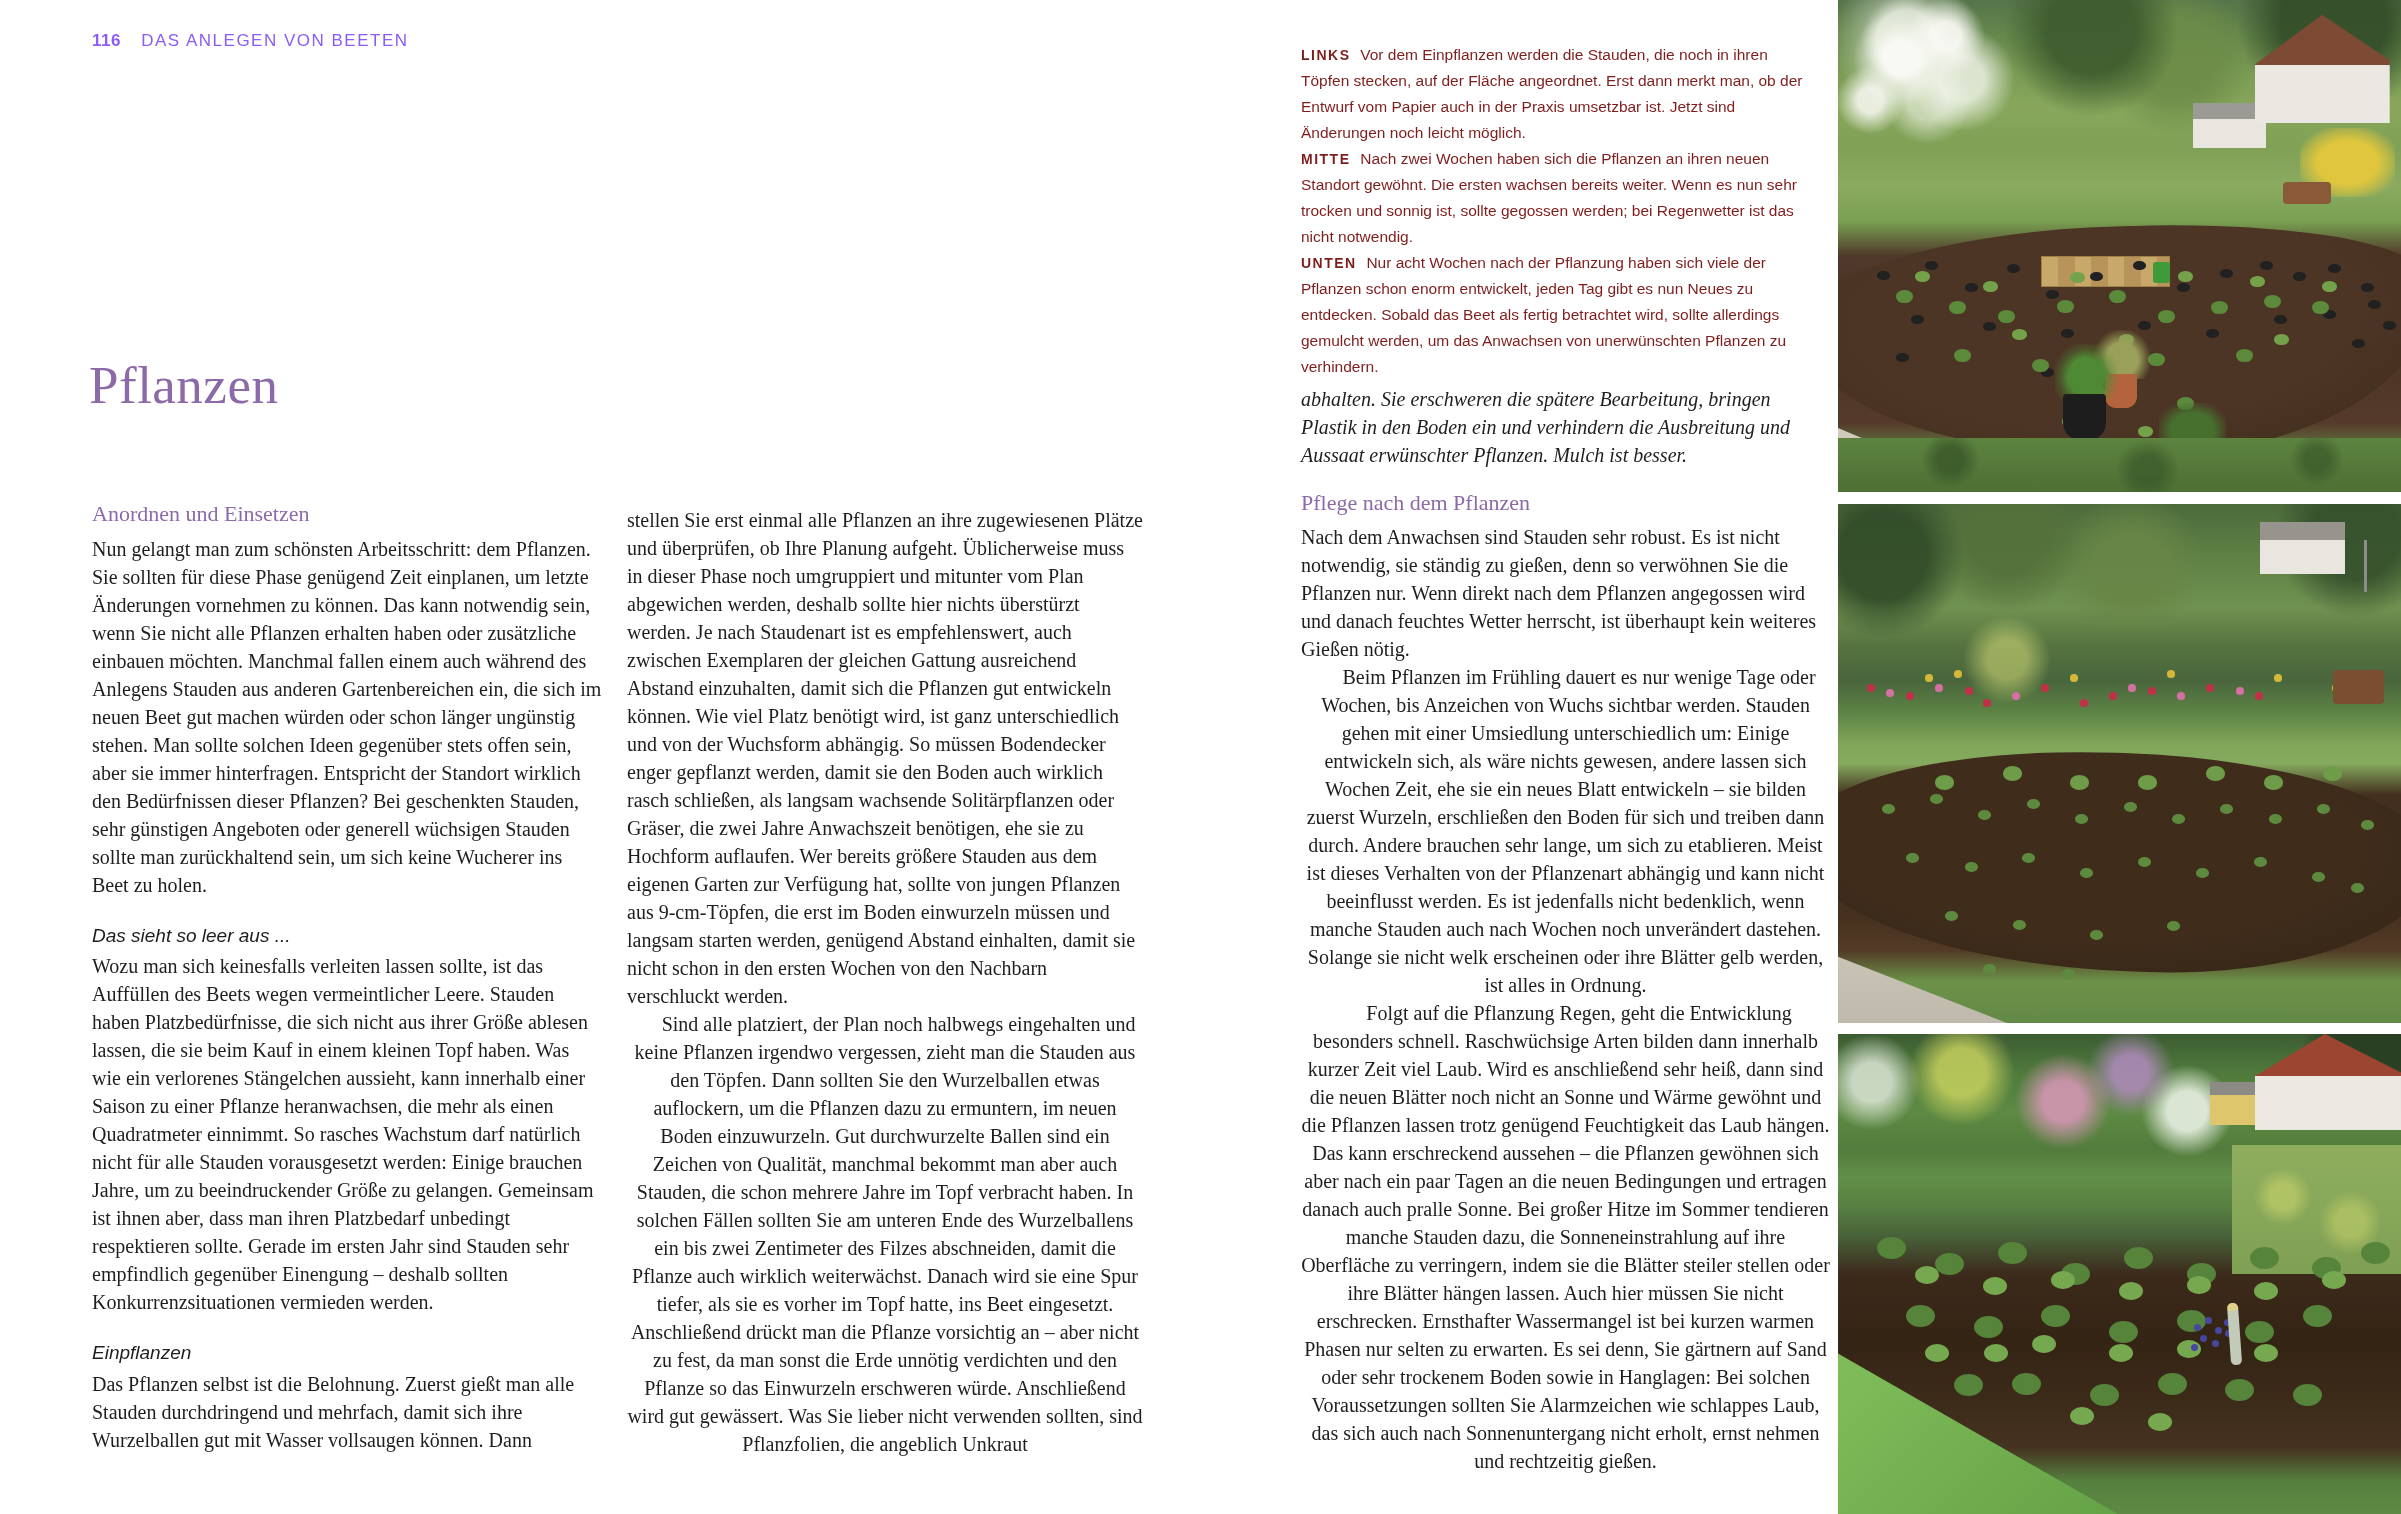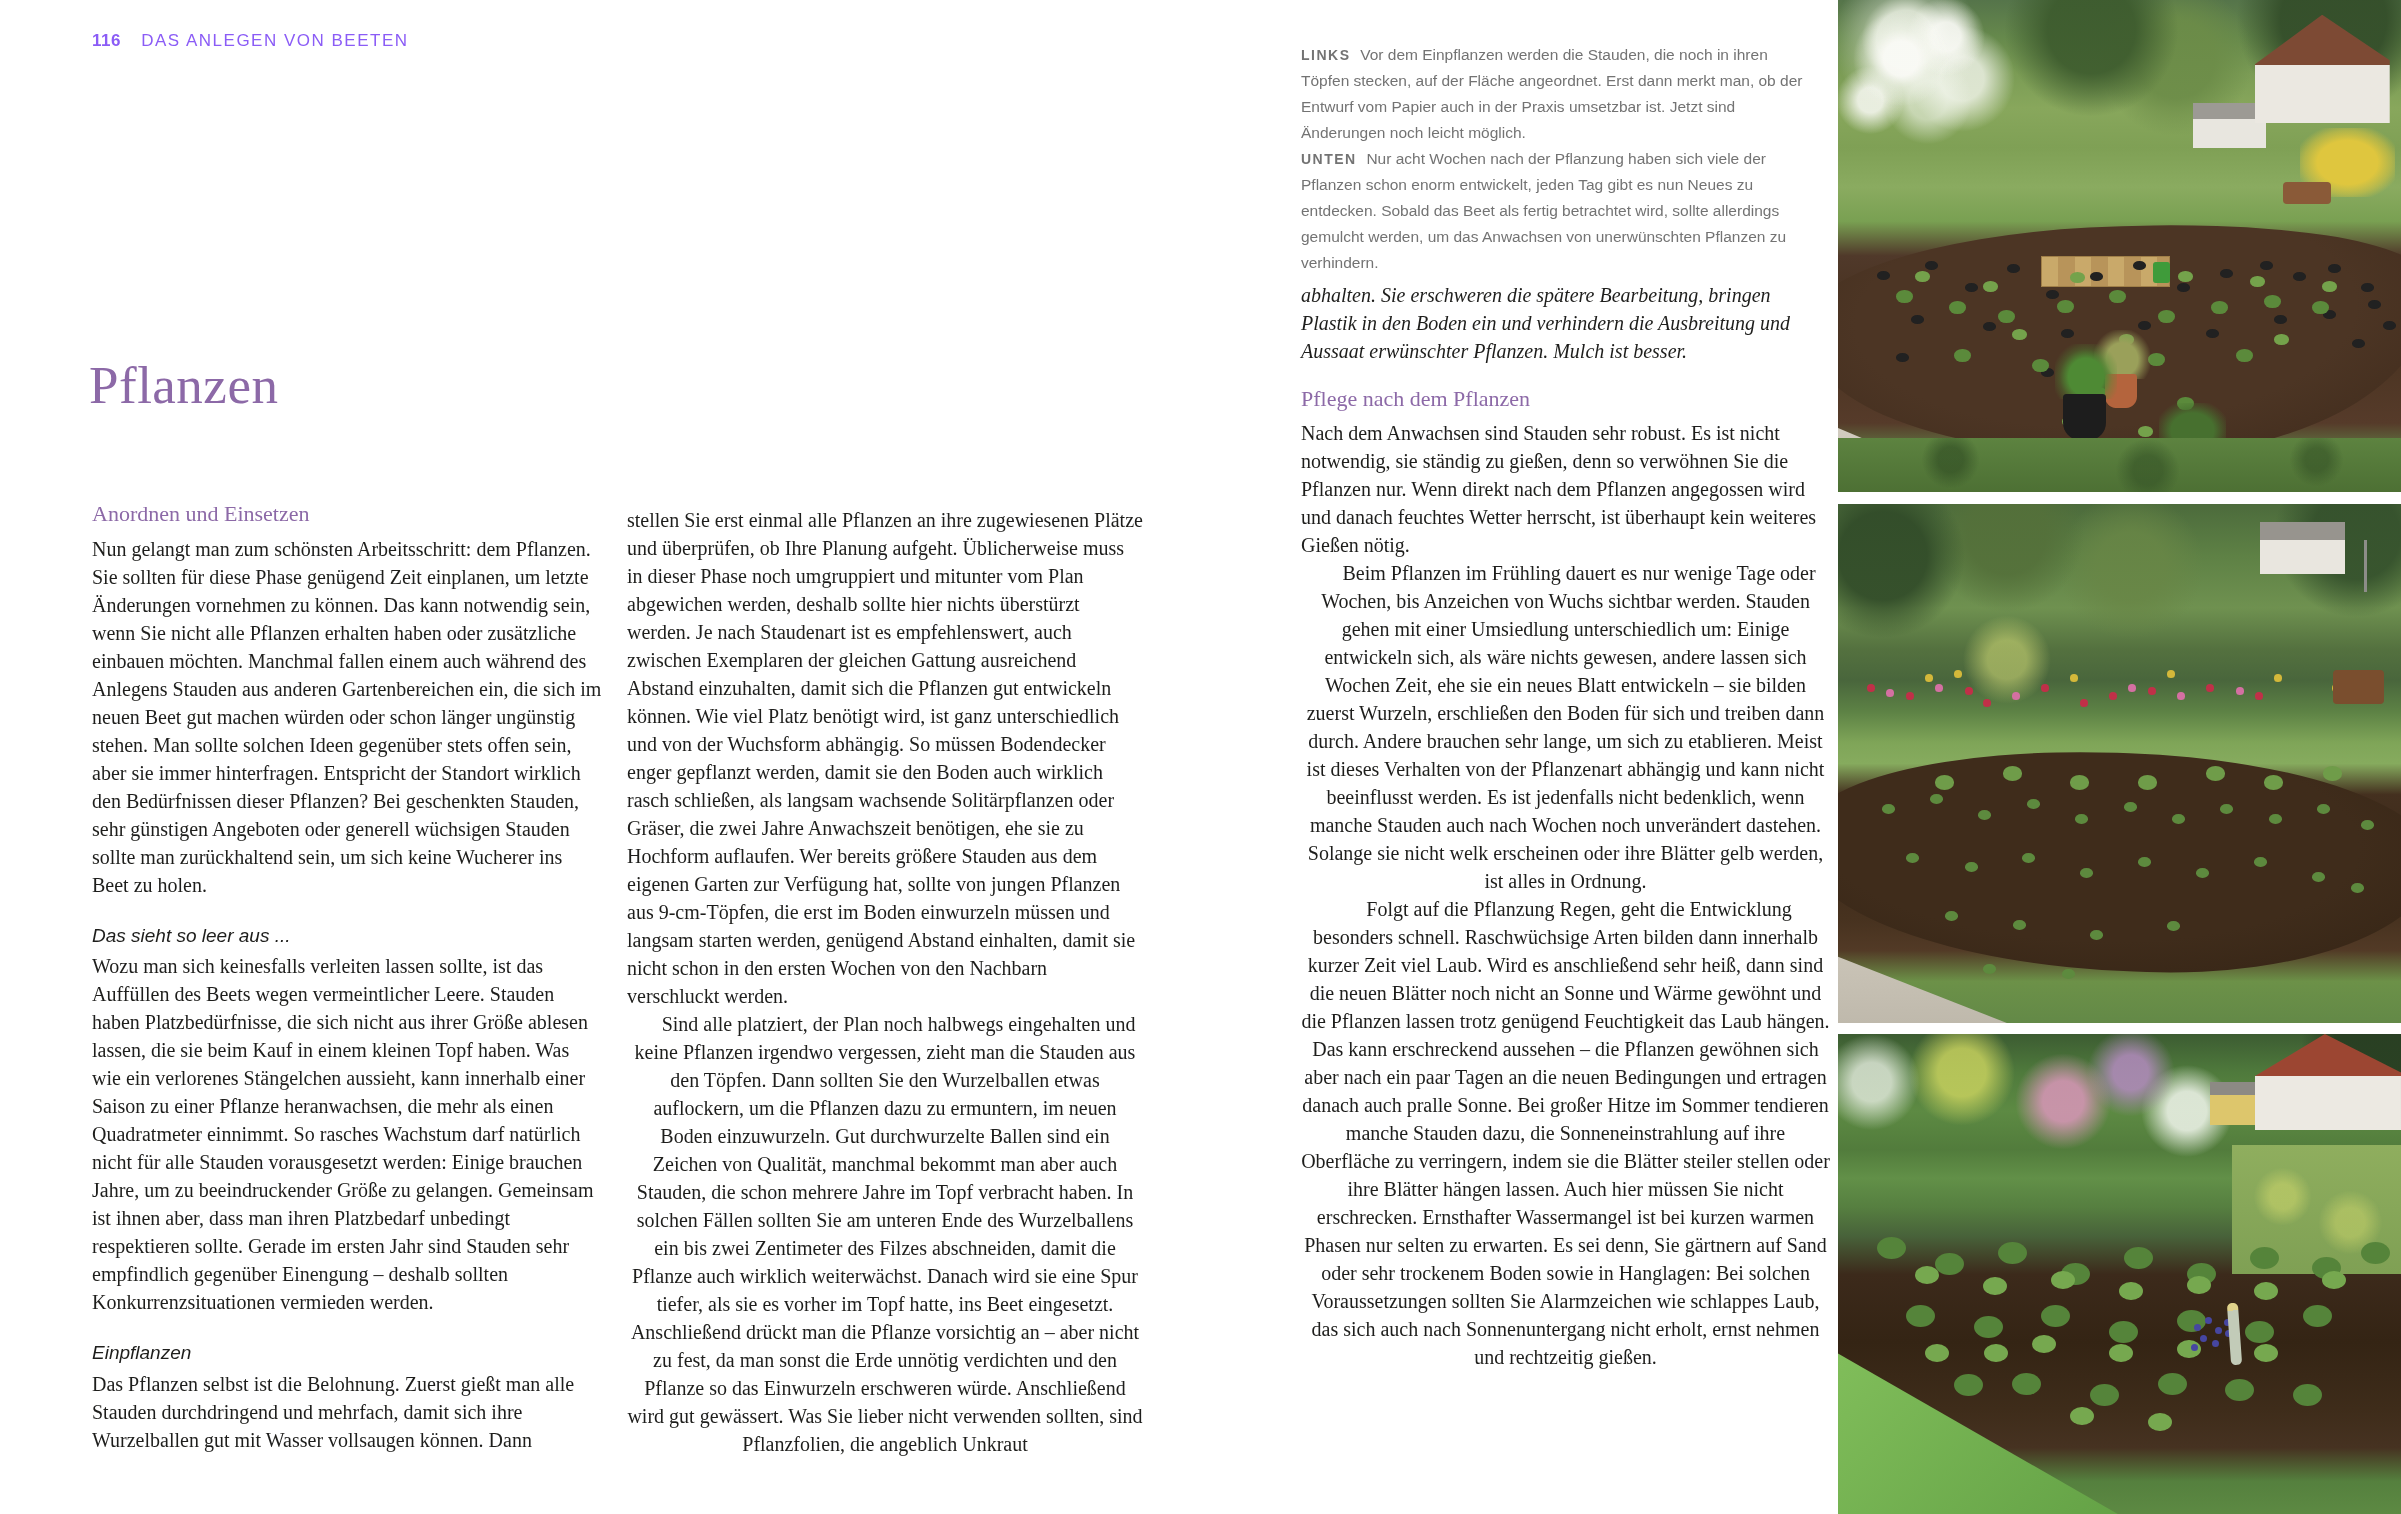--- a/index.html
+++ b/index.html
@@ -49,21 +49,21 @@
   h3.run-in {
     font-family:"Liberation Sans", sans-serif;
     font-style:italic; font-weight:400;
     font-size:19px; line-height:24px; color:#1e1e1c;
     margin:25px 0 4.8px 0;
   }
 
   
   .caption {
     font-family:"Liberation Sans", sans-serif;
-    font-size:15.5px; line-height:26px; color:#737373;
+    font-size:15.5px; line-height:26px; color:#7f1d1d;
     margin:0 0 25px 0; width:513px;
   }
   .cap-label {
     font-weight:700; font-size:14px; letter-spacing:1.5px;
     margin-right:9.7px;
   }
   .col-r .resume { margin-top:4.8px;font-style:italic; }
   .col-r h2.purple-head { margin:20.3px 0 6.8px 0; }
 
   
@@ -324,20 +324,23 @@
   </div>
 
   <div class="col col-2" data-interactable="false">
     <p data-interactable="false">stellen Sie erst einmal alle Pflanzen an ihre zugewiesenen Plätze und überprüfen, ob Ihre Planung aufgeht. Üblicherweise muss in dieser Phase noch umgruppiert und mitunter vom Plan abgewichen werden, deshalb sollte hier nichts überstürzt werden. Je nach Staudenart ist es empfehlenswert, auch zwischen Exemplaren der gleichen Gattung ausreichend Abstand einzuhalten, damit sich die Pflanzen gut entwickeln können. Wie viel Platz benötigt wird, ist ganz unterschiedlich und von der Wuchsform abhängig. So müssen Bodendecker enger gepflanzt werden, damit sie den Boden auch wirklich rasch schließen, als langsam wachsende Solitärpflanzen oder Gräser, die zwei Jahre Anwachszeit benötigen, ehe sie zu Hochform auflaufen. Wer bereits größere Stauden aus dem eigenen Garten zur Verfügung hat, sollte von jungen Pflanzen aus 9-cm-Töpfen, die erst im Boden einwurzeln müssen und langsam starten werden, genügend Abstand einhalten, damit sie nicht schon in den ersten Wochen von den Nachbarn verschluckt werden.</p>
     <p class="indent" data-interactable="false">Sind alle platziert, der Plan noch halbwegs eingehalten und keine Pflanzen irgendwo vergessen, zieht man die Stauden aus den Töpfen. Dann sollten Sie den Wurzelballen etwas auflockern, um die Pflanzen dazu zu ermuntern, im neuen Boden einzuwurzeln. Gut durchwurzelte Ballen sind ein Zeichen von Qualität, manchmal bekommt man aber auch Stauden, die schon mehrere Jahre im Topf verbracht haben. In solchen Fällen sollten Sie am unteren Ende des Wurzelballens ein bis zwei Zentimeter des Filzes abschneiden, damit die Pflanze auch wirklich weiterwächst. Danach wird sie eine Spur tiefer, als sie es vorher im Topf hatte, ins Beet eingesetzt. Anschließend drückt man die Pflanze vorsichtig an – aber nicht zu fest, da man sonst die Erde unnötig verdichten und den Pflanze so das Einwurzeln erschweren würde. Anschließend wird gut gewässert. Was Sie lieber nicht verwenden sollten, sind Pflanzfolien, die angeblich Unkraut</p>
   </div>
 
   <div class="col col-r" data-interactable="false">
     <p class="caption" data-interactable="false">
       <span class="cap-label" data-interactable="false">LINKS</span><span data-interactable="false">Vor dem Einpflanzen werden die Stauden, die noch in ihren Töpfen stecken, auf der Fläche angeordnet. Erst dann merkt man, ob der Entwurf vom Papier auch in der Praxis umsetzbar ist. Jetzt sind Änderungen noch leicht möglich.</span>
+    </p>
+    <p class="caption" data-interactable="false">
+      <span class="cap-label" data-interactable="false">MITTE</span><span data-interactable="false">Nach zwei Wochen haben sich die Pflanzen an ihren neuen Standort gewöhnt. Die ersten wachsen bereits weiter. Wenn es nun sehr trocken und sonnig ist, sollte gegossen werden; bei Regenwetter ist das nicht notwendig.</span>
     </p>
     <p class="caption" data-interactable="false">
       <span class="cap-label" data-interactable="false">UNTEN</span><span data-interactable="false">Nur acht Wochen nach der Pflanzung haben sich viele der Pflanzen schon enorm entwickelt, jeden Tag gibt es nun Neues zu entdecken. Sobald das Beet als fertig betrachtet wird, sollte allerdings gemulcht werden, um das Anwachsen von unerwünschten Pflanzen zu verhindern.</span>
     </p>
     <p class="resume" data-interactable="false">abhalten. Sie erschweren die spätere Bearbeitung, bringen Plastik in den Boden ein und verhindern die Ausbreitung und Aussaat erwünschter Pflanzen. Mulch ist besser.</p>
     <h2 class="purple-head" data-interactable="false">Pflege nach dem Pflanzen</h2>
     <p data-interactable="false">Nach dem Anwachsen sind Stauden sehr robust. Es ist nicht notwendig, sie ständig zu gießen, denn so verwöhnen Sie die Pflanzen nur. Wenn direkt nach dem Pflanzen angegossen wird und danach feuchtes Wetter herrscht, ist überhaupt kein weiteres Gießen nötig.</p>
     <p class="indent" data-interactable="false">Beim Pflanzen im Frühling dauert es nur wenige Tage oder Wochen, bis Anzeichen von Wuchs sichtbar werden. Stauden gehen mit einer Umsiedlung unterschiedlich um: Einige entwickeln sich, als wäre nichts gewesen, andere lassen sich Wochen Zeit, ehe sie ein neues Blatt entwickeln – sie bilden zuerst Wurzeln, erschließen den Boden für sich und treiben dann durch. Andere brauchen sehr lange, um sich zu etablieren. Meist ist dieses Verhalten von der Pflanzenart abhängig und kann nicht beeinflusst werden. Es ist jedenfalls nicht bedenklich, wenn manche Stauden auch nach Wochen noch unverändert dastehen. Solange sie nicht welk erscheinen oder ihre Blätter gelb werden, ist alles in Ordnung.</p>
     <p class="indent" data-interactable="false">Folgt auf die Pflanzung Regen, geht die Entwicklung besonders schnell. Raschwüchsige Arten bilden dann innerhalb kurzer Zeit viel Laub. Wird es anschließend sehr heiß, dann sind die neuen Blätter noch nicht an Sonne und Wärme gewöhnt und die Pflanzen lassen trotz genügend Feuchtigkeit das Laub hängen. Das kann erschreckend aussehen – die Pflanzen gewöhnen sich aber nach ein paar Tagen an die neuen Bedingungen und ertragen danach auch pralle Sonne. Bei großer Hitze im Sommer tendieren manche Stauden dazu, die Sonneneinstrahlung auf ihre Oberfläche zu verringern, indem sie die Blätter steiler stellen oder ihre Blätter hängen lassen. Auch hier müssen Sie nicht erschrecken. Ernsthafter Wassermangel ist bei kurzen warmen Phasen nur selten zu erwarten. Es sei denn, Sie gärtnern auf Sand oder sehr trockenem Boden sowie in Hanglagen: Bei solchen Voraussetzungen sollten Sie Alarmzeichen wie schlappes Laub, das sich auch nach Sonnenuntergang nicht erholt, ernst nehmen und rechtzeitig gießen.</p>
   </div>

